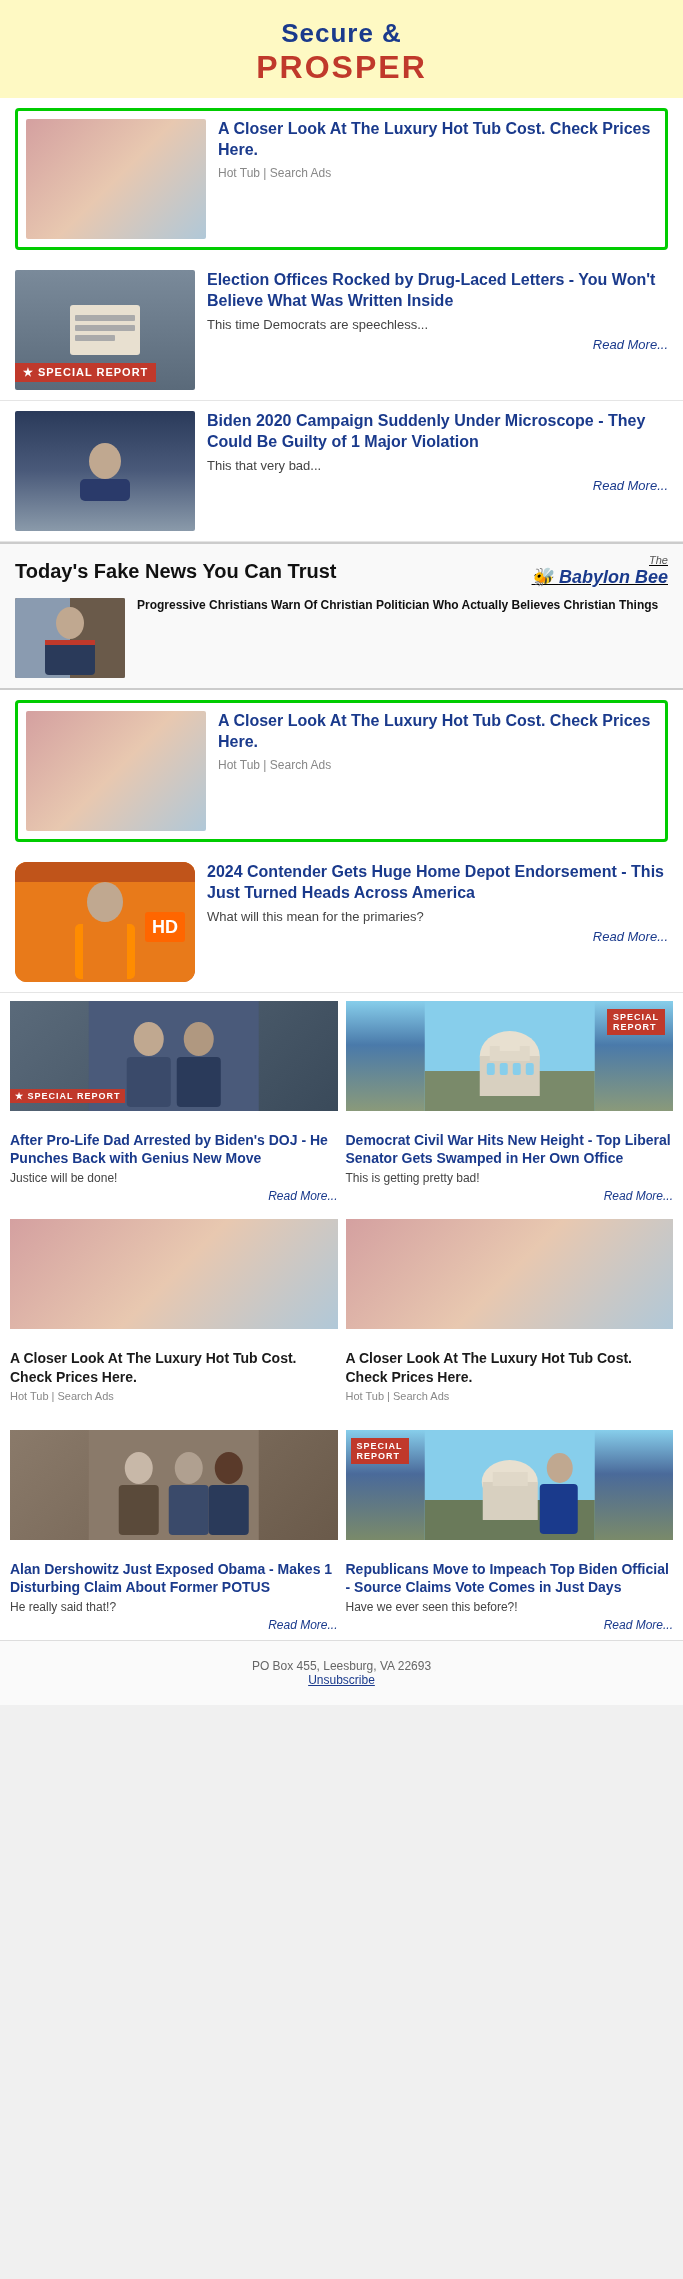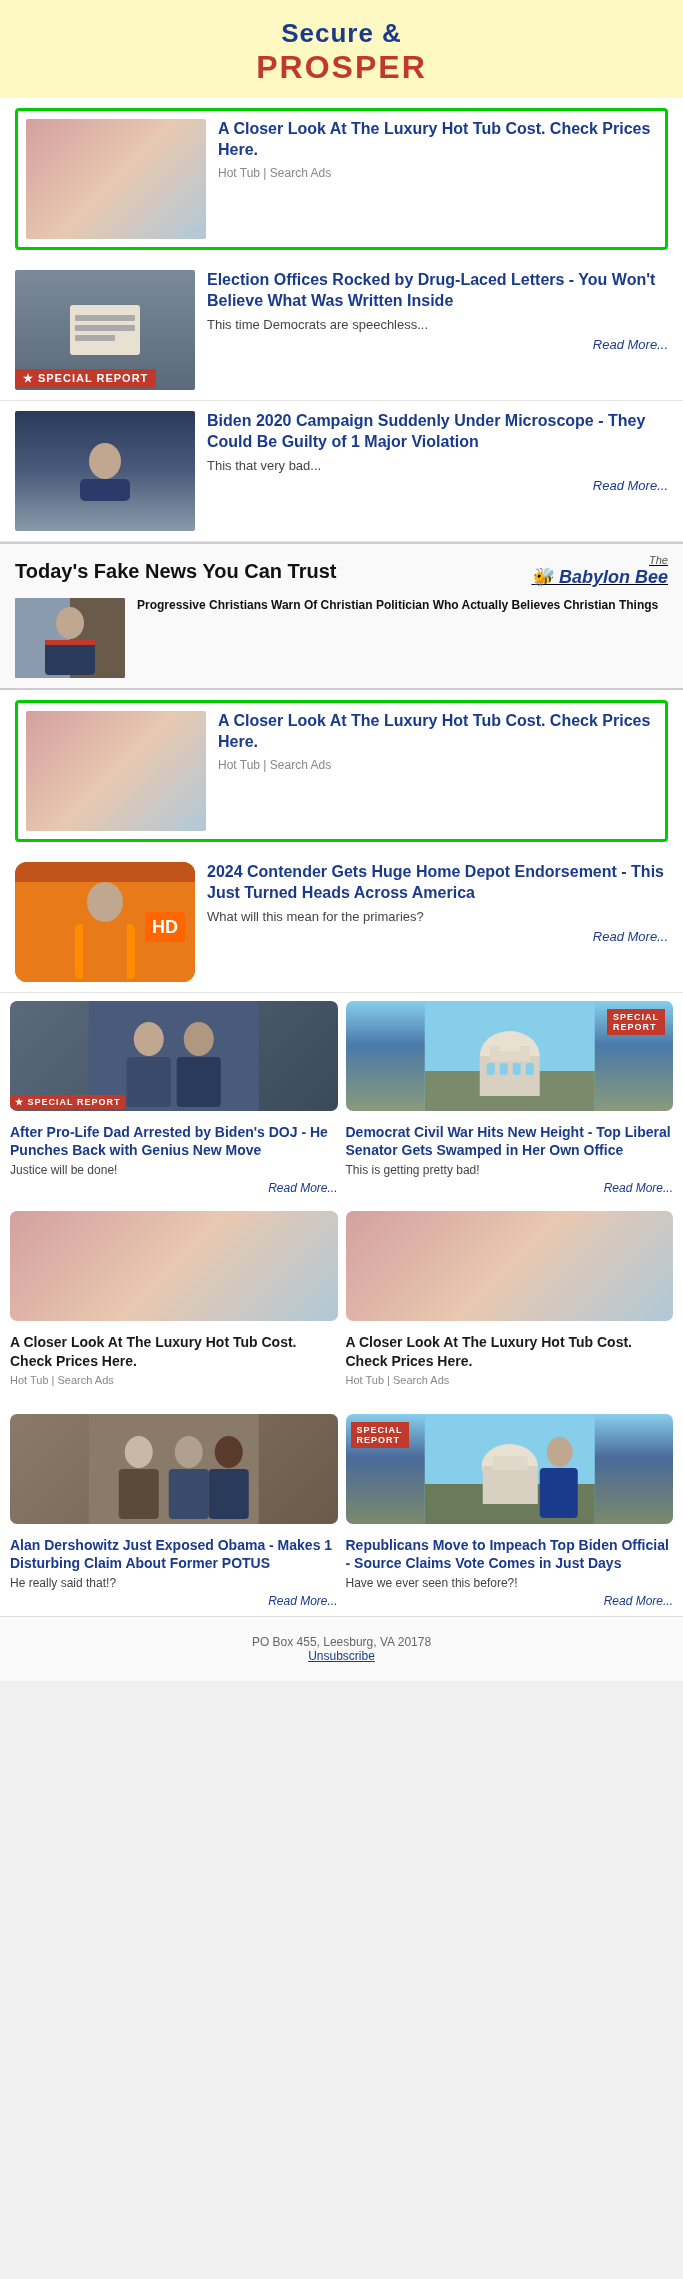--- a/index.html
+++ b/index.html
@@ -52,21 +52,21 @@
       width: 180px;
       min-width: 180px;
       height: 120px;
       background: #ccc;
       position: relative;
       overflow: hidden;
       border-radius: 2px;
     }
     .special-report-badge {
       position: absolute;
-      bottom: 2px;
+      bottom: 8px;
       left: 0;
       background: #c0392b;
       color: #fff;
       font-size: 11px;
       font-weight: bold;
       padding: 3px 8px;
       letter-spacing: 1px;
       text-transform: uppercase;
       text-align: right;
     }
@@ -165,22 +165,22 @@
     .grid-item {
       display: flex;
       flex-direction: column;
     }
     .grid-thumb {
       width: 100%;
       height: 110px;
       background: #ccc;
       position: relative;
       overflow: hidden;
-      border-radius: 7px;
-      margin-bottom: 12px;
+      border-radius: 0;
+      margin-bottom: 20px;
     }
     .grid-title {
       font-size: 14px;
       font-weight: bold;
       color: #1a3a8c;
       line-height: 1.3;
       margin-bottom: 4px;
     }
     .grid-source {
       font-size: 11px;
@@ -471,17 +471,17 @@
           <div style="position:absolute;top:8px;left:5px;background:#c0392b;color:#fff;font-size:9px;font-weight:bold;padding:3px 6px;letter-spacing:1px;">SPECIAL<br>REPORT</div>
         </div>
       </div>
       <div class="grid-title">Republicans Move to Impeach Top Biden Official - Source Claims Vote Comes in Just Days</div>
       <div class="grid-desc">Have we ever seen this before?!</div>
       <span class="grid-read-more">Read More...</span>
     </div>
   </div>
 
   <div class="footer">
-    <div>PO Box 455, Leesburg, VA 20178</div>
+    <div>PO Box 455, Leesburg, VA 22693</div>
     <div><span class="footer-unsub">Unsubscribe</span></div>
   </div>
 
 </div>
 
 </body></html>

